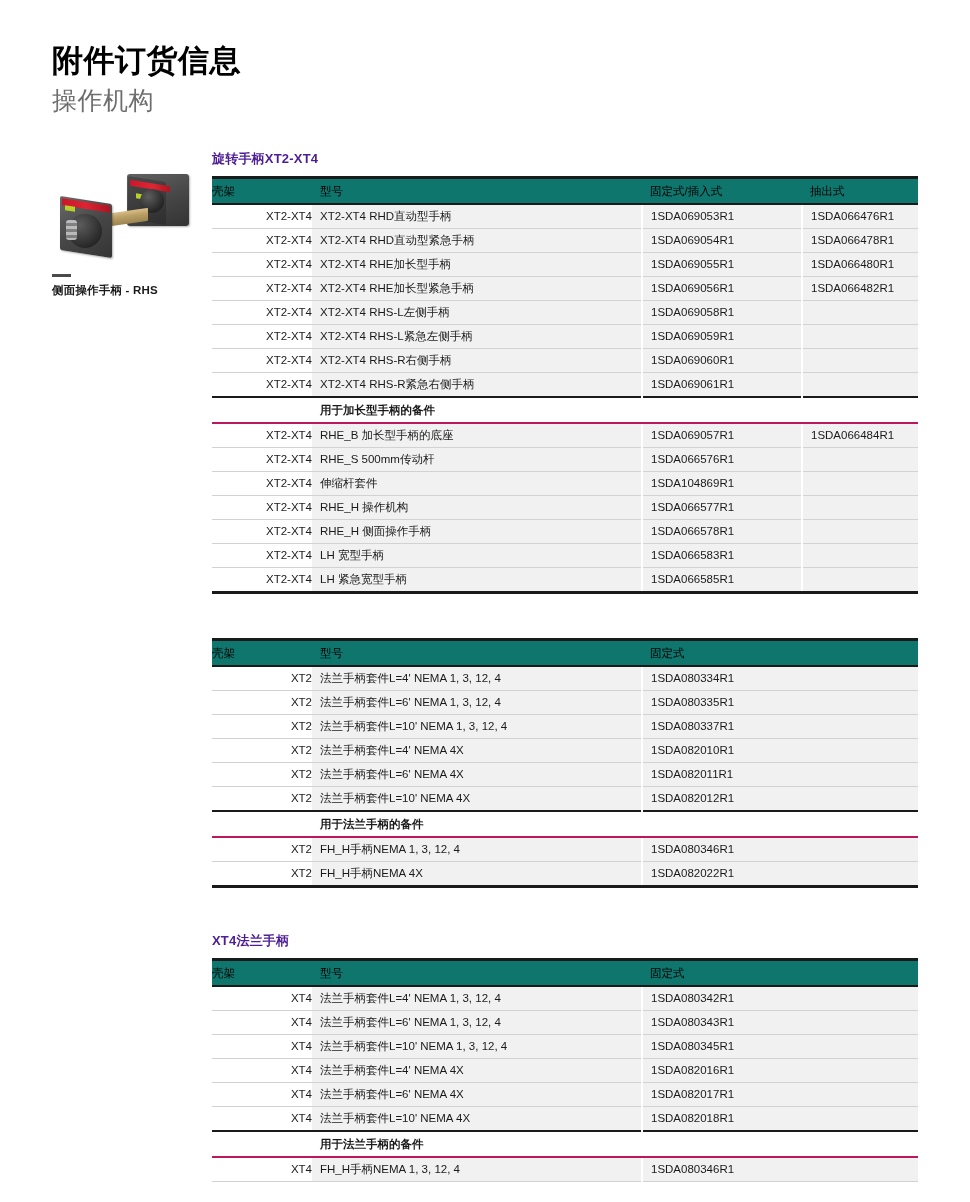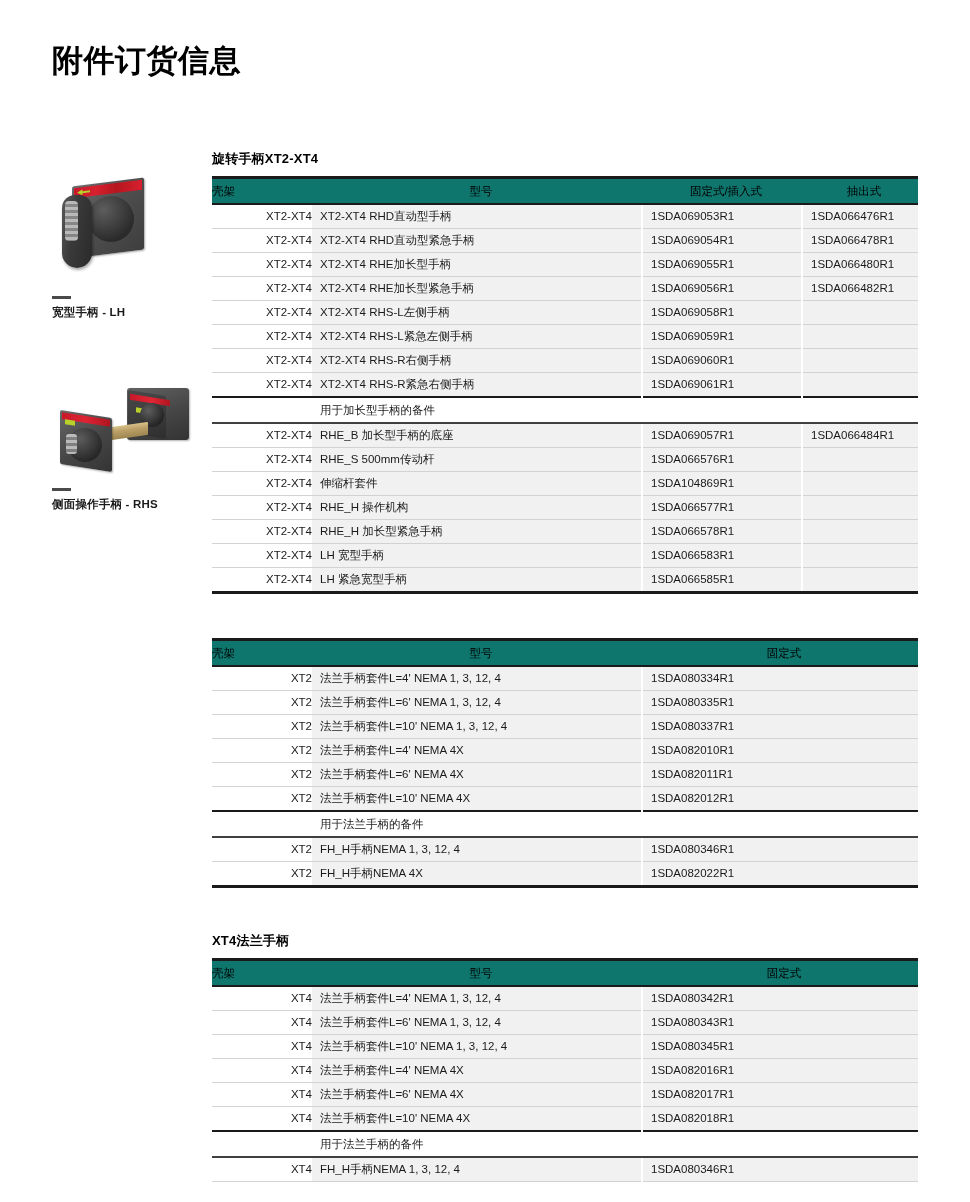--- a/index.html
+++ b/index.html
@@ -253,21 +253,21 @@
     left: 212px;
     top: 150px;
     width: 706px;
   }
   .tbl-block { margin-bottom: 0; }
   .tbl-block + .tbl-block { margin-top: 44px; }
 
   .tbl-title {
     font-size: 13px;
     font-weight: bold;
-    color: #000000;
+    color: #4c1d95;
     letter-spacing: 0.2px;
     margin: 0 0 8px 0;
   }
 
   table.order-table {
     border-collapse: collapse;
     border-spacing: 0;
     width: 706px;
     table-layout: fixed;
     font-size: 11.5px;
@@ -295,72 +295,62 @@
     font-weight: bold;
     color: #000000;
     height: 24px;
     line-height: 24px;
     border-top: 3px solid #1a1a1a;
     border-bottom: 2px solid #1a1a1a;
     padding-left: 0;
     background: #0f766e;
     box-sizing: border-box;
   }
-  thead th.pad { padding-left: 8px; text-align: center; }
+  thead th.pad { padding-left: 8px; }
 
   tbody td {
     height: 23px;
     line-height: 23px;
     border-bottom: 1px solid #d2d2d2;
     color: #1a1a1a;
     box-sizing: border-box;
     overflow: hidden;
     white-space: nowrap;
   }
   tbody td.shell { background: #ffffff; text-align: right; }
   tbody td.tint  { background: #f1f1f1; padding-left: 8px; }
 
   
   tbody td.gapl { border-left: 2px solid #ffffff; }
 
   
   tr.subhead td {
-    font-weight: normal;
+    font-weight: bold;
     height: 24px;
     line-height: 24px;
     border-top: 2px solid #1a1a1a;
-    border-bottom: 2px solid #404040;
+    border-bottom: 2px solid #be185d;
     background: #ffffff;
   }
   tr.subhead td.shell { background: #ffffff; }
 
   tr.last td { border-bottom: 3px solid #1a1a1a; }
 </style>
 </head>
 <body>
 
 <div class="page">
 
   <div class="header">
     <h1 class="page-title">附件订货信息</h1>
+    <div class="page-subtitle">操作机构</div>
   </div>
 
   <div class="media-col">
 
-    <div class="figure fig-1">
-      <div class="fig-img">
-        <div class="rh-plate"></div>
-        <div class="rh-strip"></div>
-        <div class="rh-knob"></div>
-        <div class="rh-lever"></div>
-        <div class="rh-grip"></div>
-      </div>
-      <div class="fig-rule"></div>
-      <div class="fig-caption">宽型手柄 - LH</div>
-    </div>
 
     <div class="figure fig-2">
       <div class="fig-img fig-img-2">
         <div class="sh-breaker"></div>
         <div class="sh-breaker-face"></div>
         <div class="sh-bstrip"></div>
         <div class="sh-bgreen"></div>
         <div class="sh-breaker-dial"></div>
         <div class="sh-rod"></div>
         <div class="sh-plate"></div>
@@ -468,21 +458,21 @@
             <td class="tint gapl"></td>
           </tr>
           <tr>
             <td class="shell">XT2-XT4</td>
             <td class="tint">RHE_H 操作机构</td>
             <td class="tint gapl">1SDA066577R1</td>
             <td class="tint gapl"></td>
           </tr>
           <tr>
             <td class="shell">XT2-XT4</td>
-            <td class="tint">RHE_H 加长型紧急手柄</td>
+            <td class="tint">RHE_H 侧面操作手柄</td>
             <td class="tint gapl">1SDA066578R1</td>
             <td class="tint gapl"></td>
           </tr>
           <tr>
             <td class="shell">XT2-XT4</td>
             <td class="tint">LH 宽型手柄</td>
             <td class="tint gapl">1SDA066583R1</td>
             <td class="tint gapl"></td>
           </tr>
           <tr class="last">

